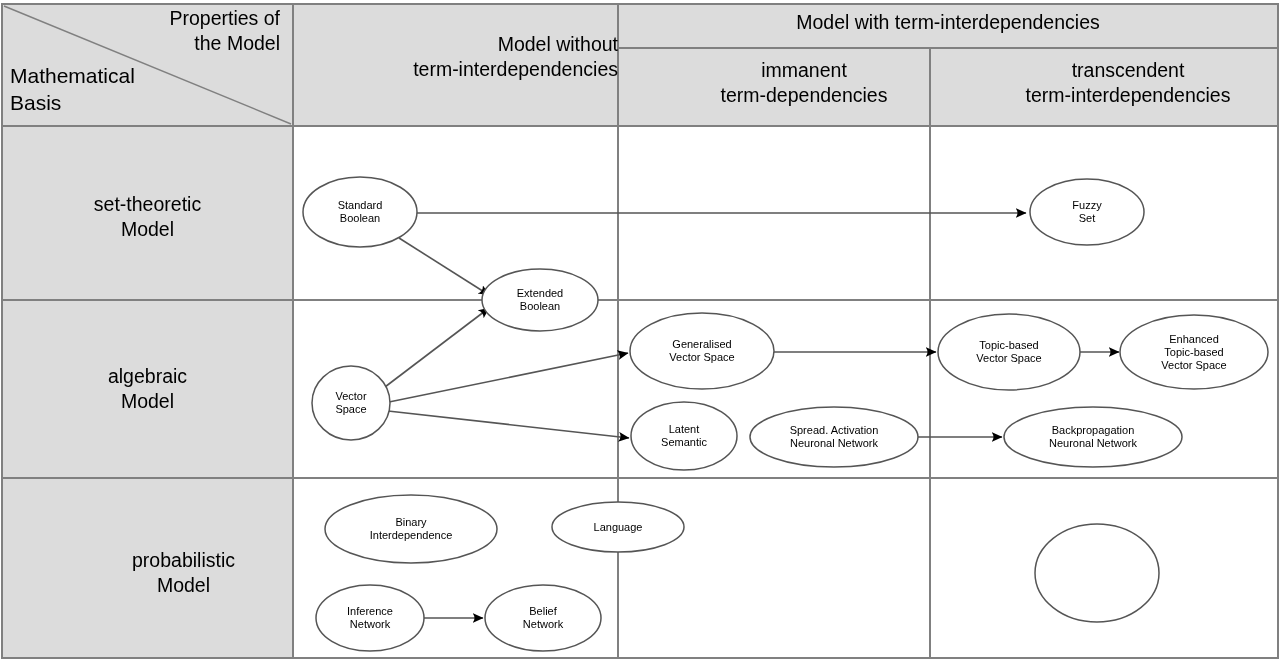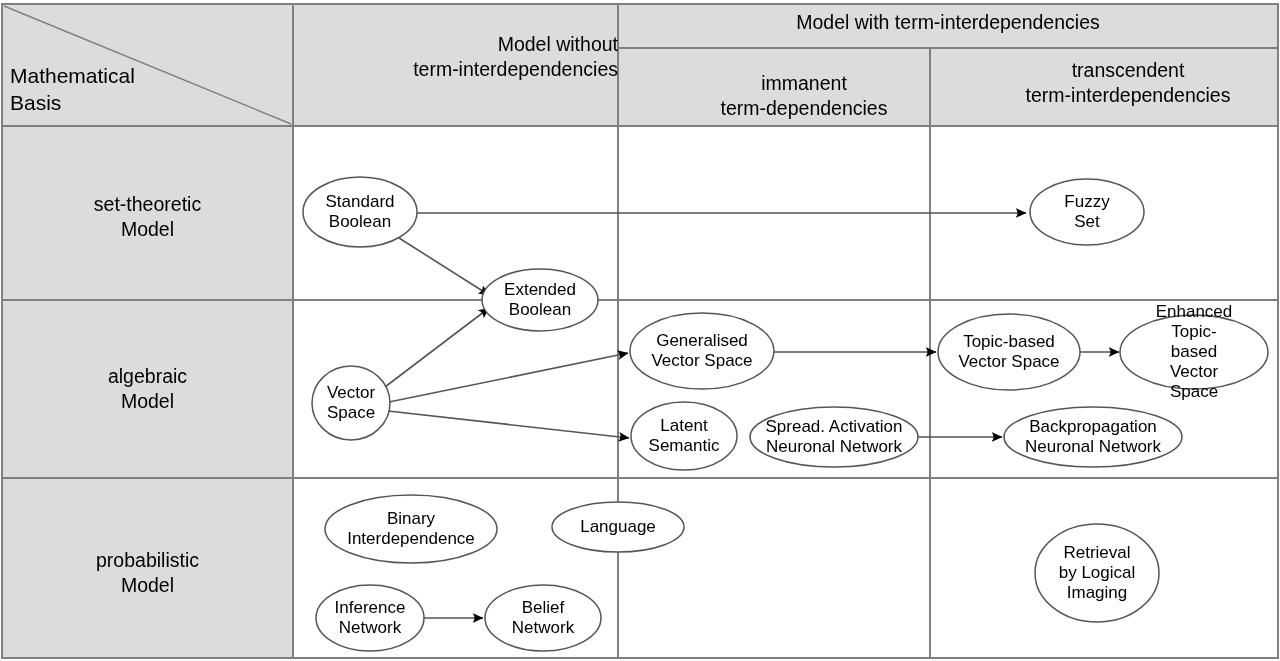--- a/index.html
+++ b/index.html
@@ -28,21 +28,21 @@
     position: absolute;
     font-size: 19.5px;
     color: #000000;
     line-height: 1.30;
     text-align: center;
     white-space: pre-line;
     pointer-events: none;
   }
   .node-label {
     position: absolute;
-    font-size: 17px;
+    font-size: 11px;
     color: #000000;
     line-height: 1.18;
     text-align: center;
     white-space: pre-line;
     transform: translate(-50%, -50%);
     pointer-events: none;
   }
   .corner-a {
     position: absolute;
     font-size: 19.5px;
@@ -123,36 +123,38 @@
       <ellipse cx="1194" cy="352" rx="74" ry="37"></ellipse>
       <ellipse cx="1093" cy="437" rx="89" ry="30"></ellipse>
       <ellipse cx="411" cy="529" rx="86" ry="34"></ellipse>
       <ellipse cx="618" cy="527" rx="66" ry="25"></ellipse>
       <ellipse cx="370" cy="618" rx="54" ry="33"></ellipse>
       <ellipse cx="543" cy="618" rx="58" ry="33"></ellipse>
       <ellipse cx="1097" cy="573" rx="62" ry="49"></ellipse>
     </g>
   </svg>
 
+  <div class="corner-a" style="right:1000px; top:6px; width:275px;">Properties of
+the Model</div>
   <div class="corner-b" style="left:10px; top:62px; width:275px;">Mathematical
 Basis</div>
 
   <div class="hdr-text" style="left:293px; top:32px; width:325px;text-align:right;">Model without
 term-interdependencies</div>
   <div class="hdr-text" style="left:618px; top:10px; width:660px;">Model with term-interdependencies</div>
-  <div class="hdr-text" style="left:618px; top:58px; width:372px;margin-top:13px;">immanent
+  <div class="hdr-text" style="left:618px; top:58px; width:372px;">immanent
 term-dependencies</div>
   <div class="hdr-text" style="left:930px; top:58px; width:396px;">transcendent
 term-interdependencies</div>
 
   <div class="row-text" style="left:2px; top:192px; width:291px;">set-theoretic
 Model</div>
   <div class="row-text" style="left:2px; top:364px; width:291px;">algebraic
 Model</div>
-  <div class="row-text" style="left:2px; top:548px; width:291px;">probabilistic
+  <div class="row-text" style="left:2px; top:548px; width:291px;padding-left:36px;">probabilistic
 Model</div>
 
   <div class="node-label" style="left:360px;  top:212px;">Standard
 Boolean</div>
   <div class="node-label" style="left:540px;  top:300px;">Extended
 Boolean</div>
   <div class="node-label" style="left:1087px; top:212px;">Fuzzy
 Set</div>
   <div class="node-label" style="left:351px;  top:403px;">Vector
 Space</div>
@@ -169,17 +171,14 @@
 Vector Space</div>
   <div class="node-label" style="left:1093px; top:437px;">Backpropagation
 Neuronal Network</div>
   <div class="node-label" style="left:411px;  top:529px;">Binary
 Interdependence</div>
   <div class="node-label" style="left:618px;  top:527px;">Language</div>
   <div class="node-label" style="left:370px;  top:618px;">Inference
 Network</div>
   <div class="node-label" style="left:543px;  top:618px;">Belief
 Network</div>
-  <div class="node-label" style="left:1097px; top:573px;">Retrieval
-by Logical
-Imaging</div>
 
 </div>
 
 </body></html>

